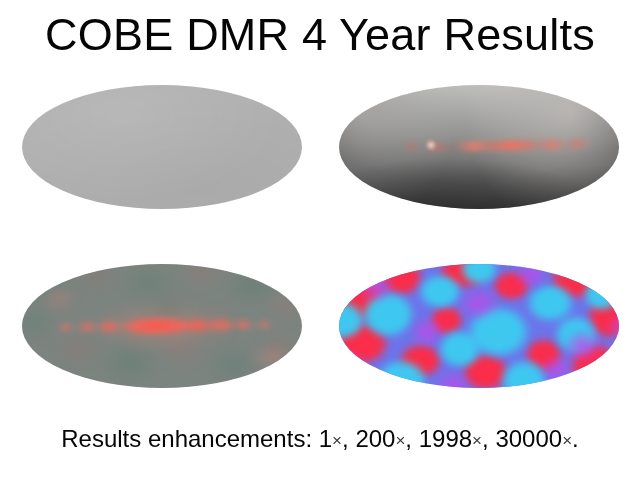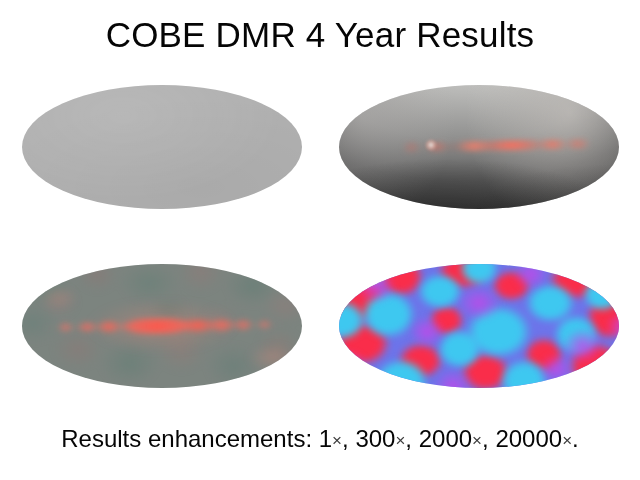--- a/index.html
+++ b/index.html
@@ -18,21 +18,21 @@
   }
 
   
   .slide-title {
     position: absolute;
     left: 0;
     top: 14px;
     width: 640px;
     text-align: center;
     font-family: "Liberation Sans", sans-serif;
-    font-size: 35px;
+    font-size: 45px;
     font-weight: 400;
     letter-spacing: 0.2px;
     line-height: 42px;
     color: #050505;
     white-space: nowrap;
   }
 
   
   .map-grid {
     position: absolute;
@@ -273,14 +273,14 @@
       <div class="map-layer cmb-base" style="background-color: rgb(109, 116, 234);"></div>
       <div class="map-layer cmb-blobs-a cmb-soft"></div>
       <div class="map-layer cmb-blobs-b cmb-soft"></div>
       <div class="map-layer cmb-blobs-c cmb-soft"></div>
     </div>
   </div>
 
 </div>
 
 <div class="slide-caption">
-  <span>Results enhancements: </span><span>1</span><span class="mult">×</span><span>,&nbsp;</span><span>300</span><span class="mult">×</span><span>,&nbsp;</span><span>2000</span><span class="mult">×</span><span>,&nbsp;</span><span>20000</span><span class="mult">×</span><span>.</span>
+  <span>Results enhancements: </span><span>1</span><span class="mult">×</span><span>,&nbsp;</span><span>200</span><span class="mult">×</span><span>,&nbsp;</span><span>1998</span><span class="mult">×</span><span>,&nbsp;</span><span>30000</span><span class="mult">×</span><span>.</span>
 </div>
 
 </body></html>

